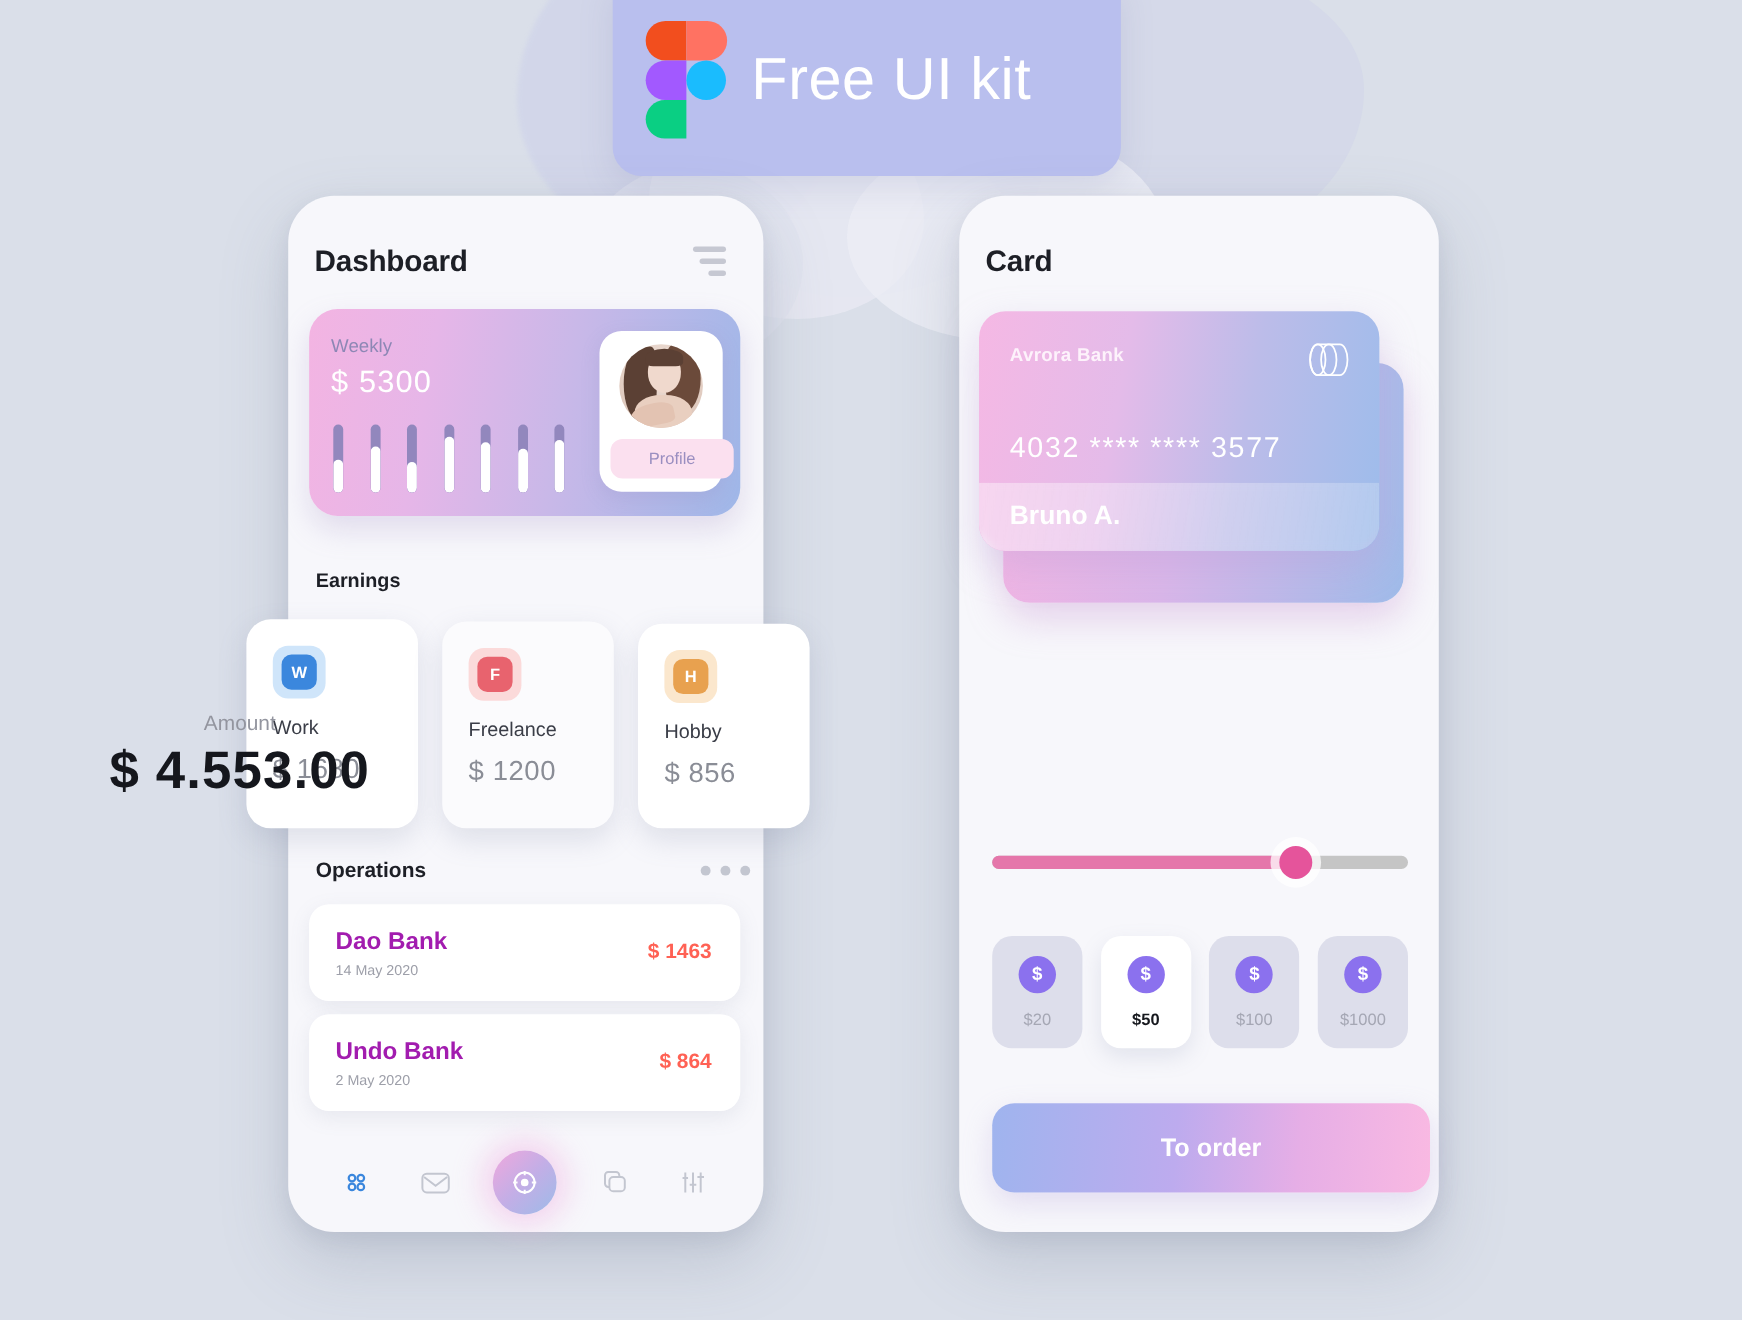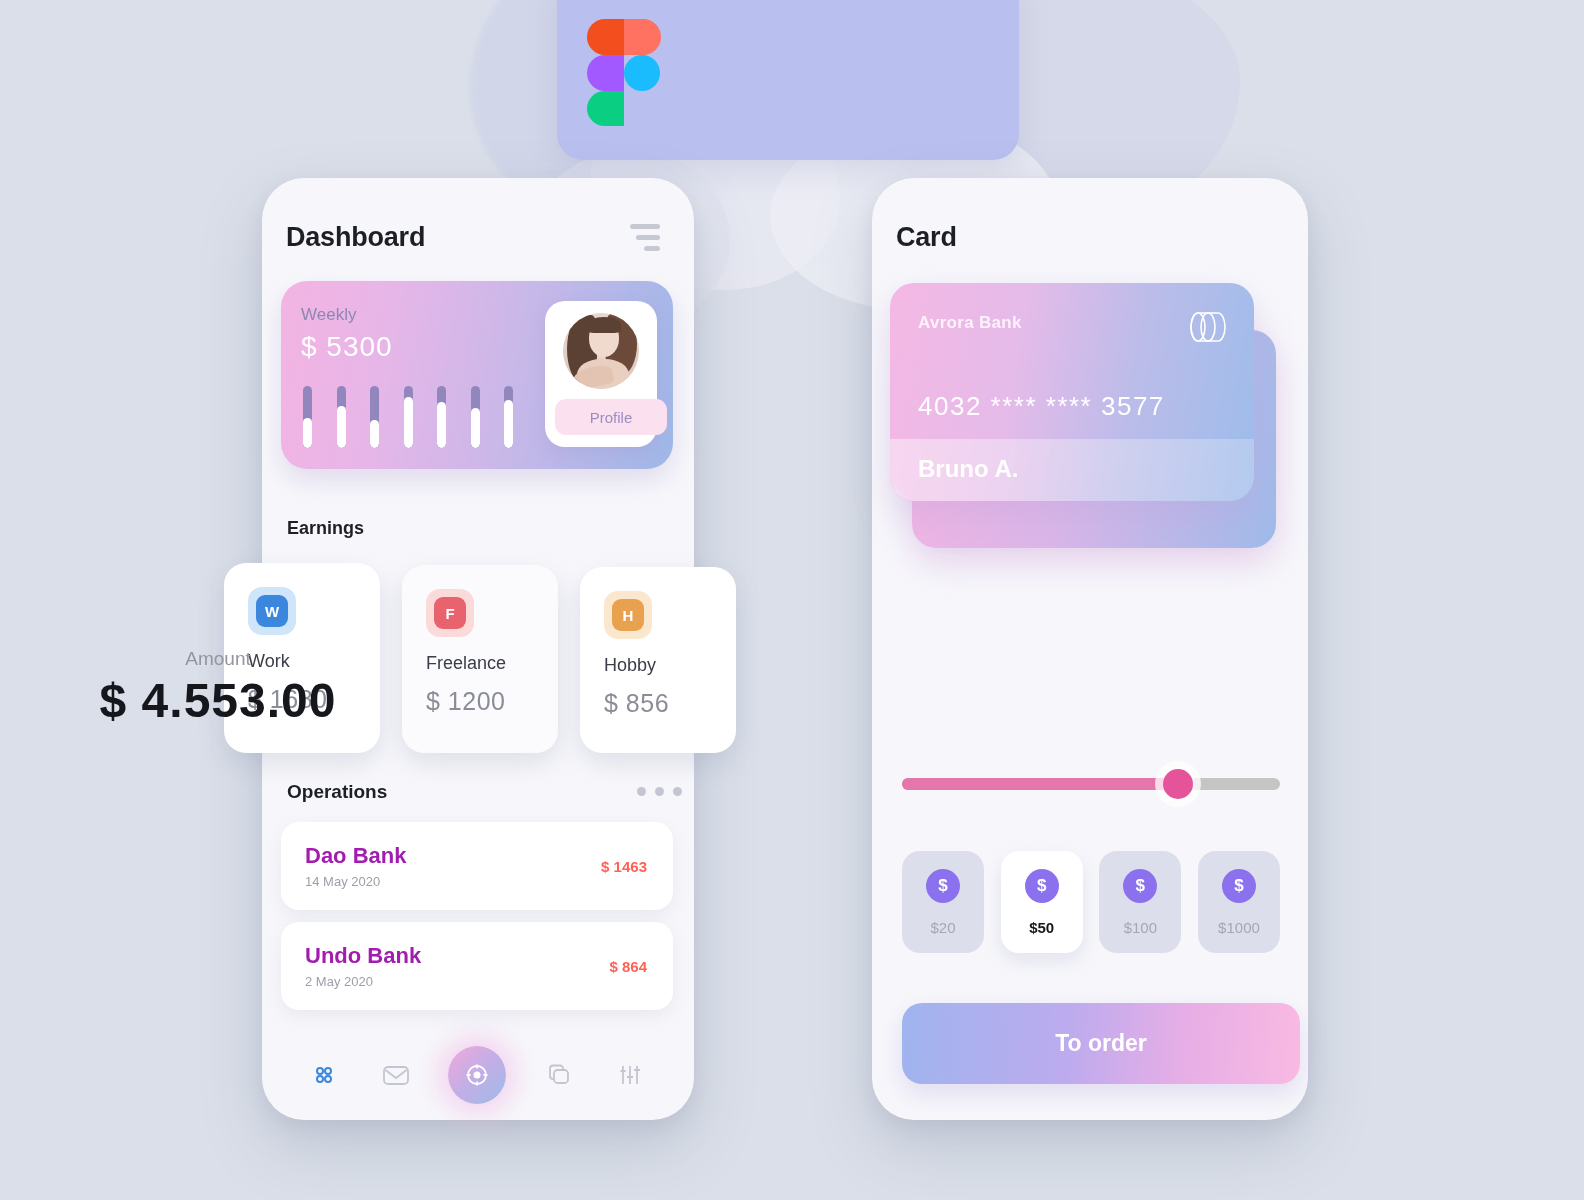--- a/index.html
+++ b/index.html
@@ -110,21 +110,21 @@
     position:absolute; left:281px; width:392px; height:88px;
     background:#fff; border-radius:18px;
     display:flex; align-items:center; justify-content:space-between;
     padding:0 26px 0 24px;
     box-shadow:0 6px 18px rgba(120,130,160,.12);
   }
   .op-1 { top:822px; }
   .op-2 { top:922px; }
   .op-bank { font-size:22px; font-weight:700; color:#a21caf; }
   .op-date { font-size:13px; color:#9d9fa9; margin-top:5px; }
-  .op-amount { font-size:15px; font-weight:700; color:#ff6154; }
+  .op-amount { font-size:19px; font-weight:700; color:#ff6154; }
 
   
   .nav { position:absolute; left:281px; top:1044px; width:392px; height:62px; display:flex; align-items:center; justify-content:space-between; padding:0 24px; }
   .nav-item { width:38px; height:38px; display:flex; align-items:center; justify-content:center; cursor:pointer; }
   .nav-fab {
     width:58px; height:58px; border-radius:50%;
     background:linear-gradient(135deg,#f0a8dd 0%,#c3aee6 50%,#9dbbe8 100%);
     display:flex; align-items:center; justify-content:center; cursor:pointer;
     box-shadow:0 0 26px 10px rgba(240,170,225,.45);
   }
@@ -195,20 +195,21 @@
 <div class="blob blob-f"></div>
 
 <div class="banner">
   <div class="figma-logo">
     <i class="fg-tl"></i>
       <i class="fg-tr"></i>
       <i class="fg-ml"></i>
       <i class="fg-mr"></i>
       <i class="fg-bl"></i>
   </div>
+  <div class="banner-title">Free UI kit</div>
 </div>
 
 <div class="phone phone-left">
   <div class="header-row">
     <div class="screen-title">Dashboard</div>
     <div class="menu-icon">
       <span></span>
         <span></span>
         <span></span>
     </div>

